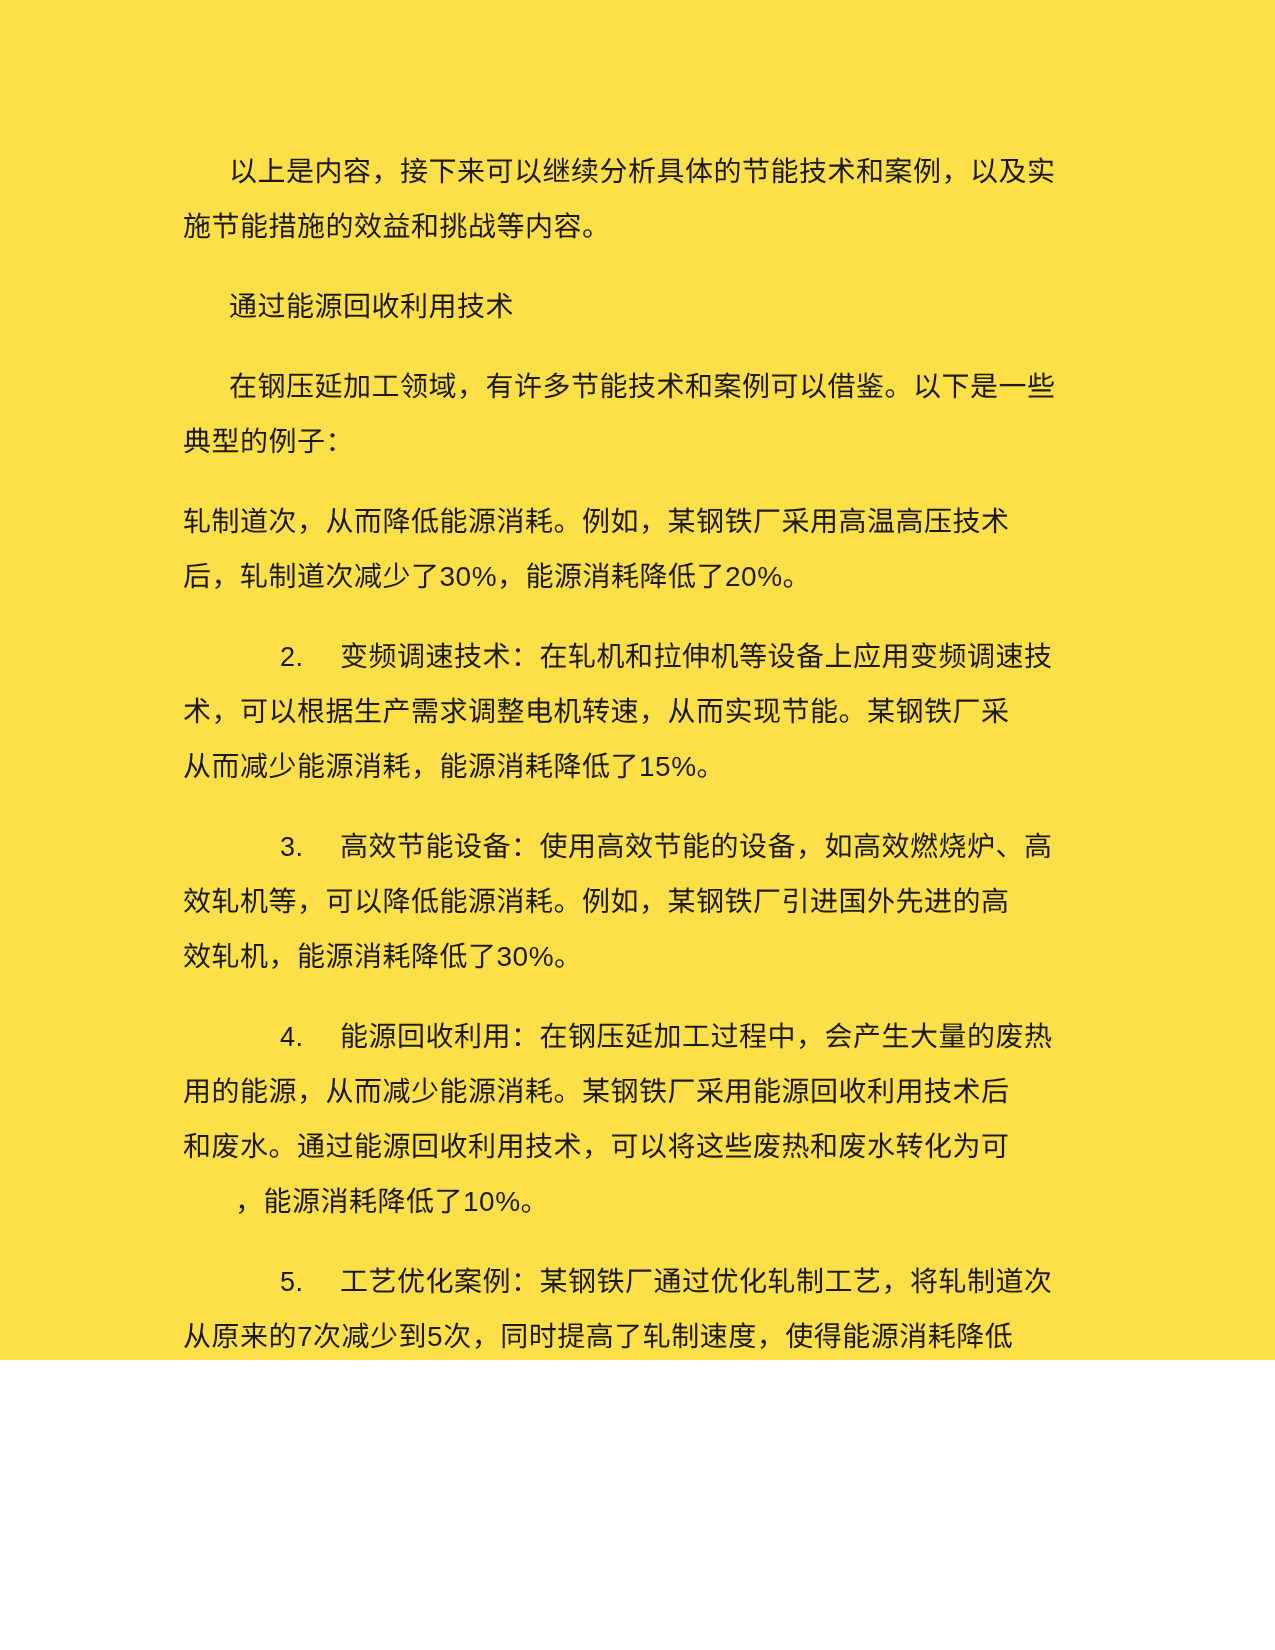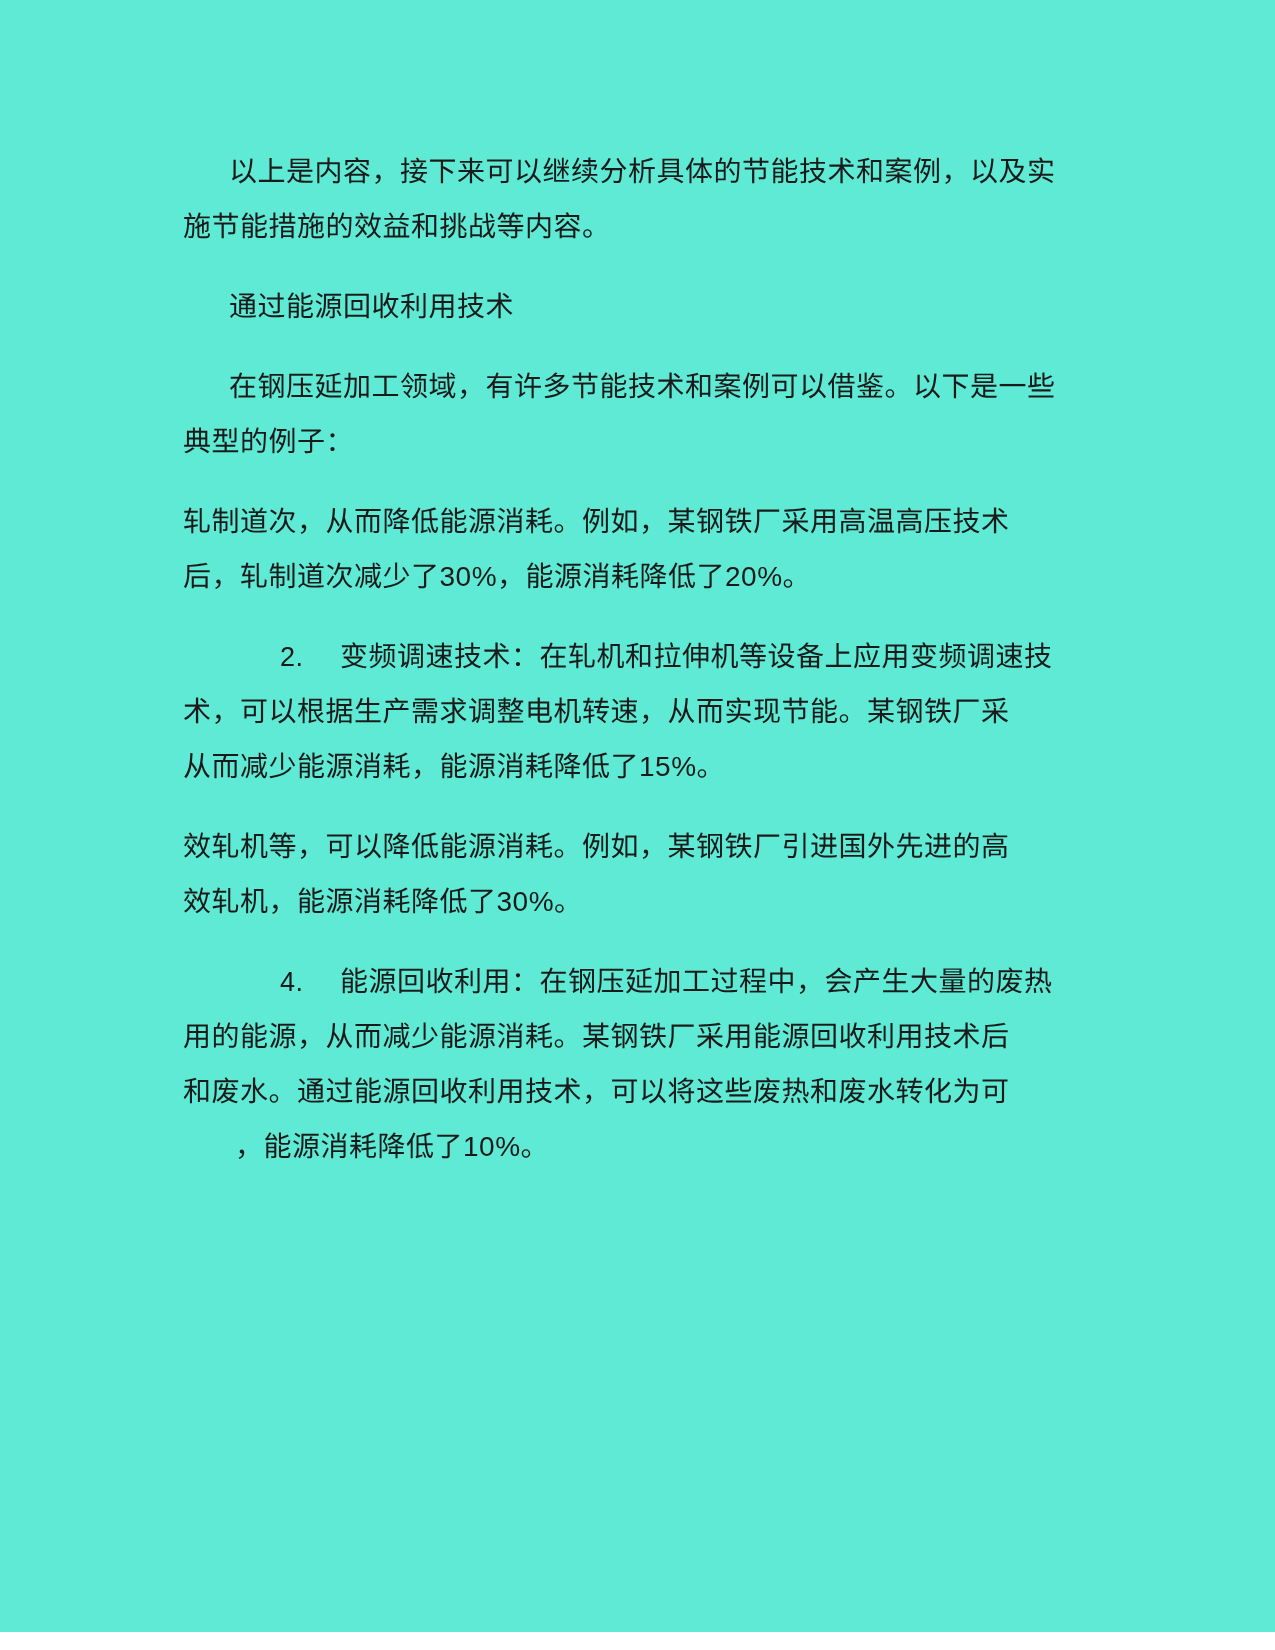--- a/index.html
+++ b/index.html
@@ -3,22 +3,22 @@
 <meta charset="utf-8">
 <style>
   html, body {
     margin: 0;
     padding: 0;
     background: #ffffff;
   }
   .page {
     position: relative;
     width: 1275px;
-    height: 1632px;
-    background: #5eead4;
+    height: 1360px;
+    background: #fde047;
     overflow: hidden;
     color: #1a1a1a;
     font-family: "Liberation Sans", sans-serif;
   }
   .content {
     position: absolute;
     left: 183px;
     top: 144px;
     width: 912px;
   }
@@ -79,28 +79,38 @@
 
     <div class="para">
       <div class="line item-first">
         <span class="num">2.</span><span>变频调速技术：在轧机和拉伸机等设备上应用变频调速技</span>
       </div>
       <div class="line">术，可以根据生产需求调整电机转速，从而实现节能。某钢铁厂采</div>
       <div class="line">从而减少能源消耗，能源消耗降低了15%。</div>
     </div>
 
     <div class="para">
+      <div class="line item-first">
+        <span class="num">3.</span><span>高效节能设备：使用高效节能的设备，如高效燃烧炉、高</span>
+      </div>
       <div class="line">效轧机等，可以降低能源消耗。例如，某钢铁厂引进国外先进的高</div>
       <div class="line">效轧机，能源消耗降低了30%。</div>
     </div>
 
     <div class="para">
       <div class="line item-first">
         <span class="num">4.</span><span>能源回收利用：在钢压延加工过程中，会产生大量的废热</span>
       </div>
       <div class="line">用的能源，从而减少能源消耗。某钢铁厂采用能源回收利用技术后</div>
       <div class="line">和废水。通过能源回收利用技术，可以将这些废热和废水转化为可</div>
       <div class="line cont-indent">，能源消耗降低了10%。</div>
     </div>
 
+    <div class="para">
+      <div class="line item-first">
+        <span class="num">5.</span><span>工艺优化案例：某钢铁厂通过优化轧制工艺，将轧制道次</span>
+      </div>
+      <div class="line">从原来的7次减少到5次，同时提高了轧制速度，使得能源消耗降低</div>
+      <div class="line">了25%。</div>
+    </div>
 
   </div>
 </div>
 
 </body></html>

